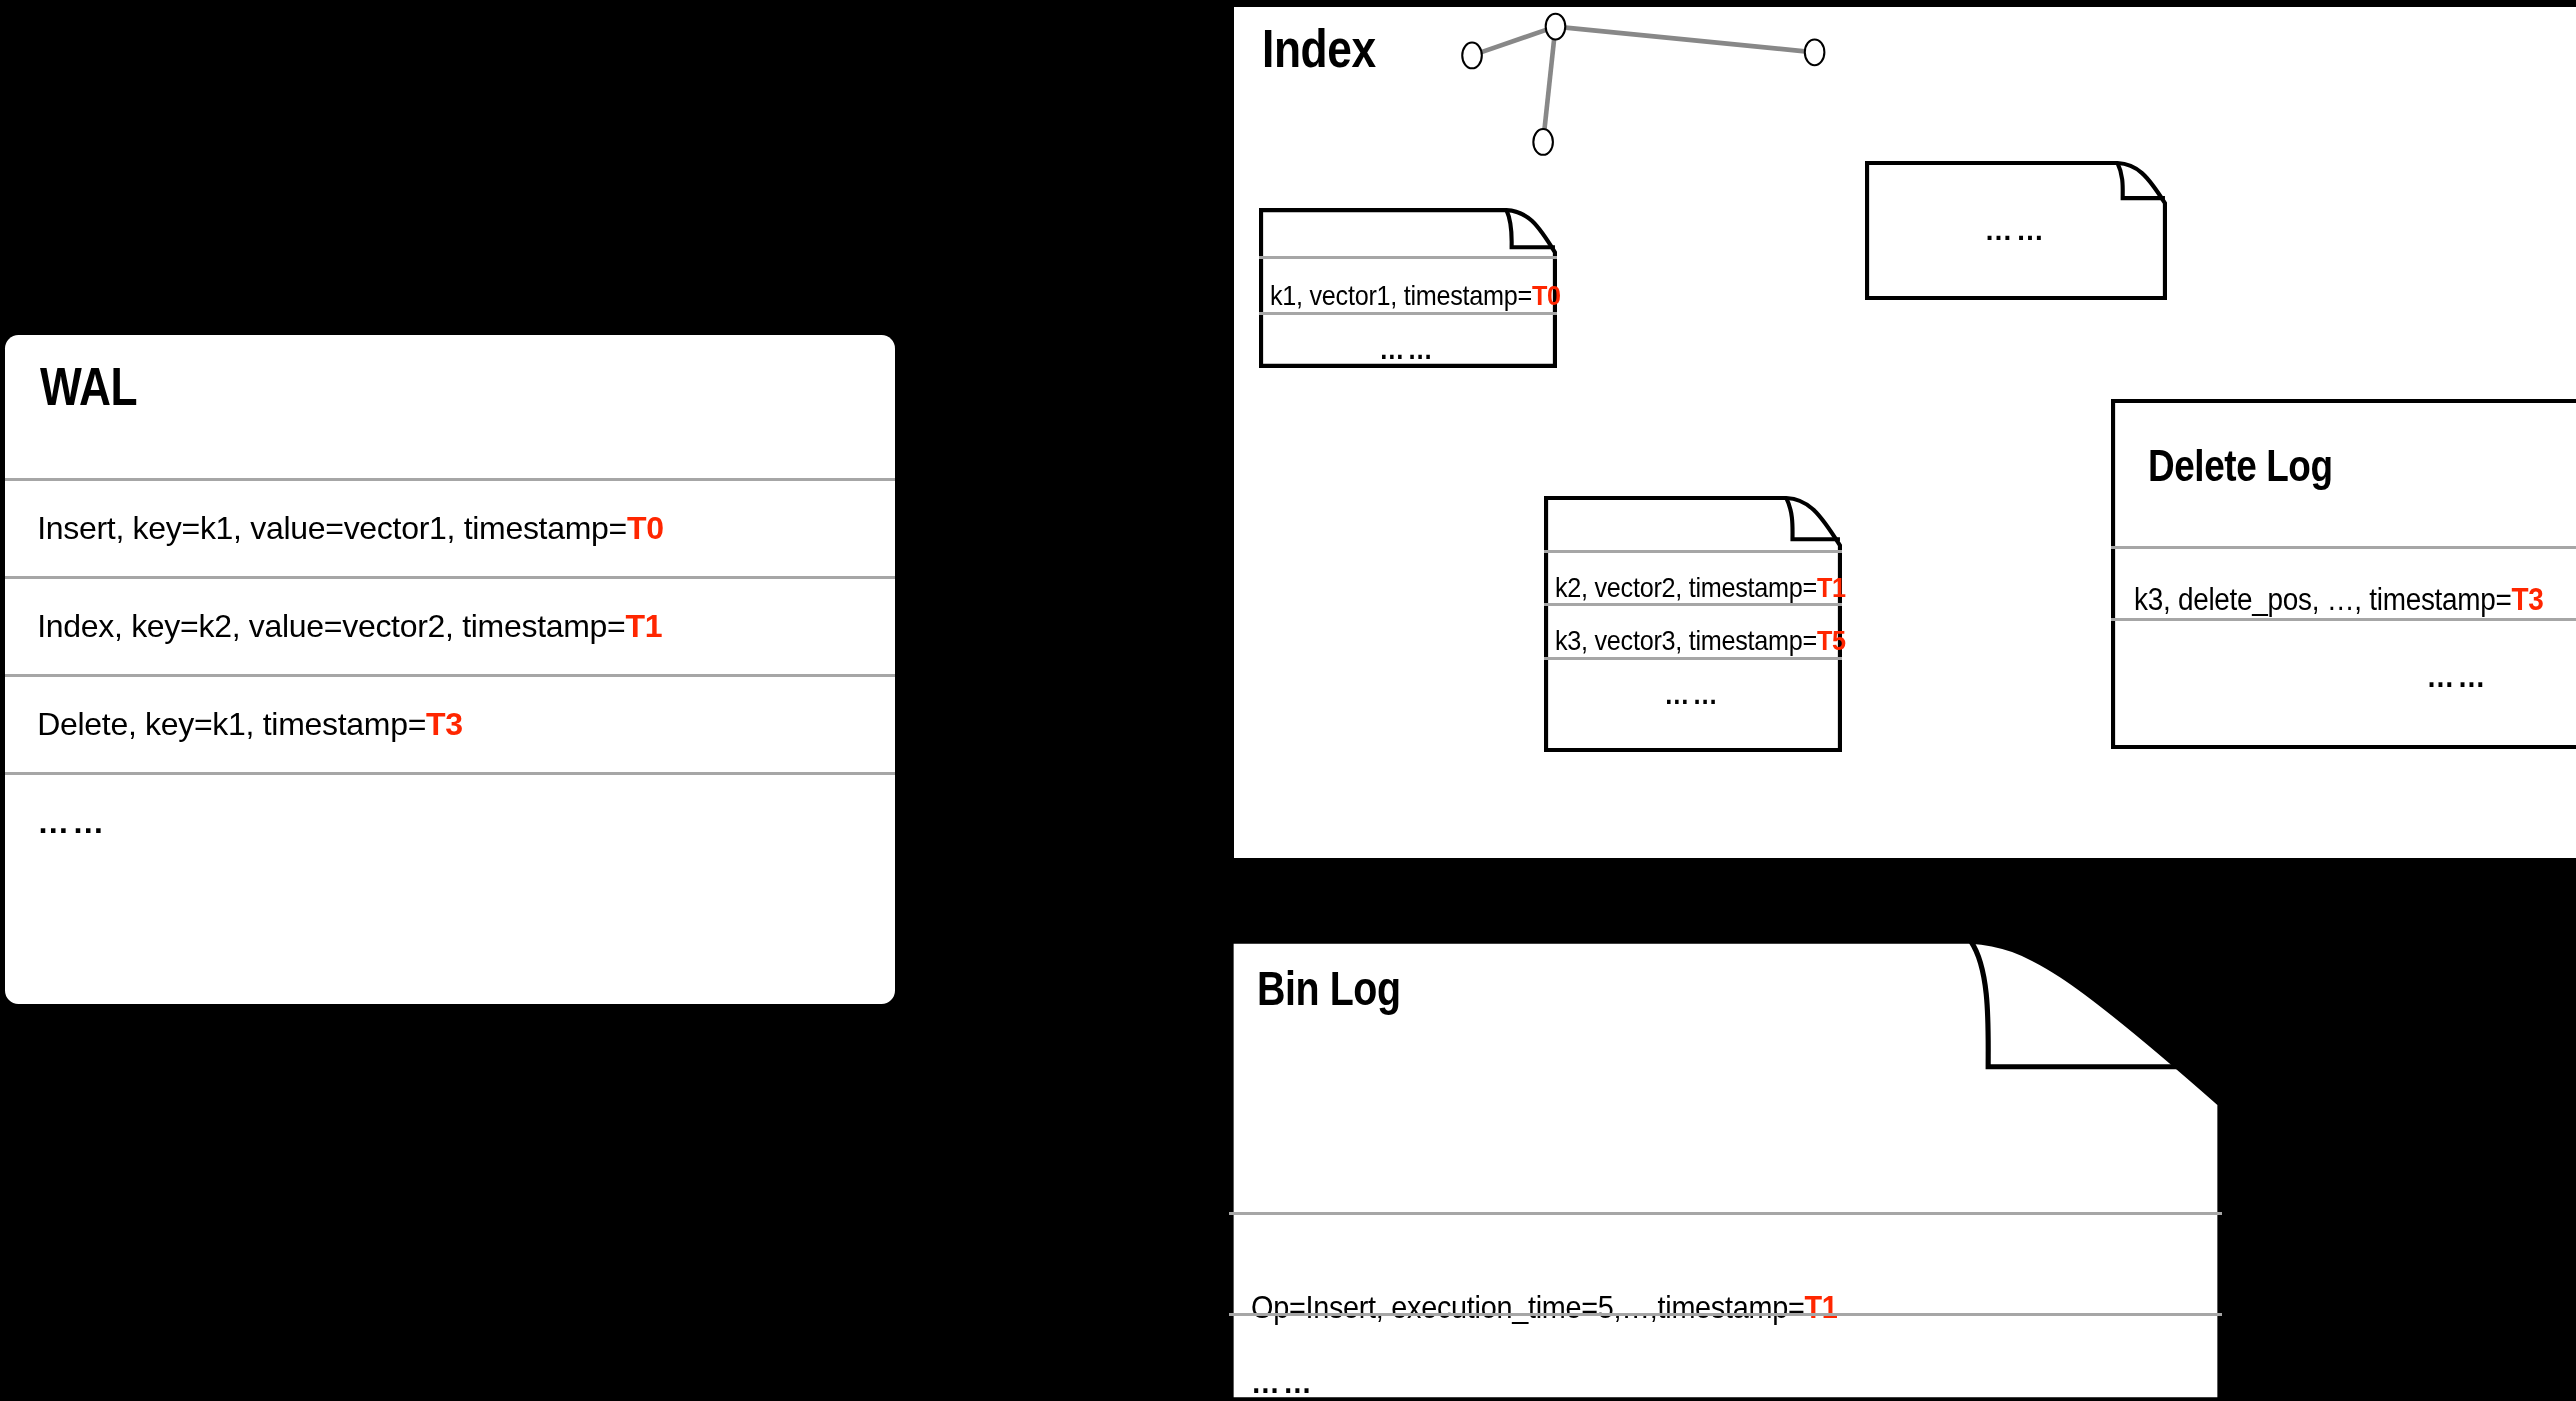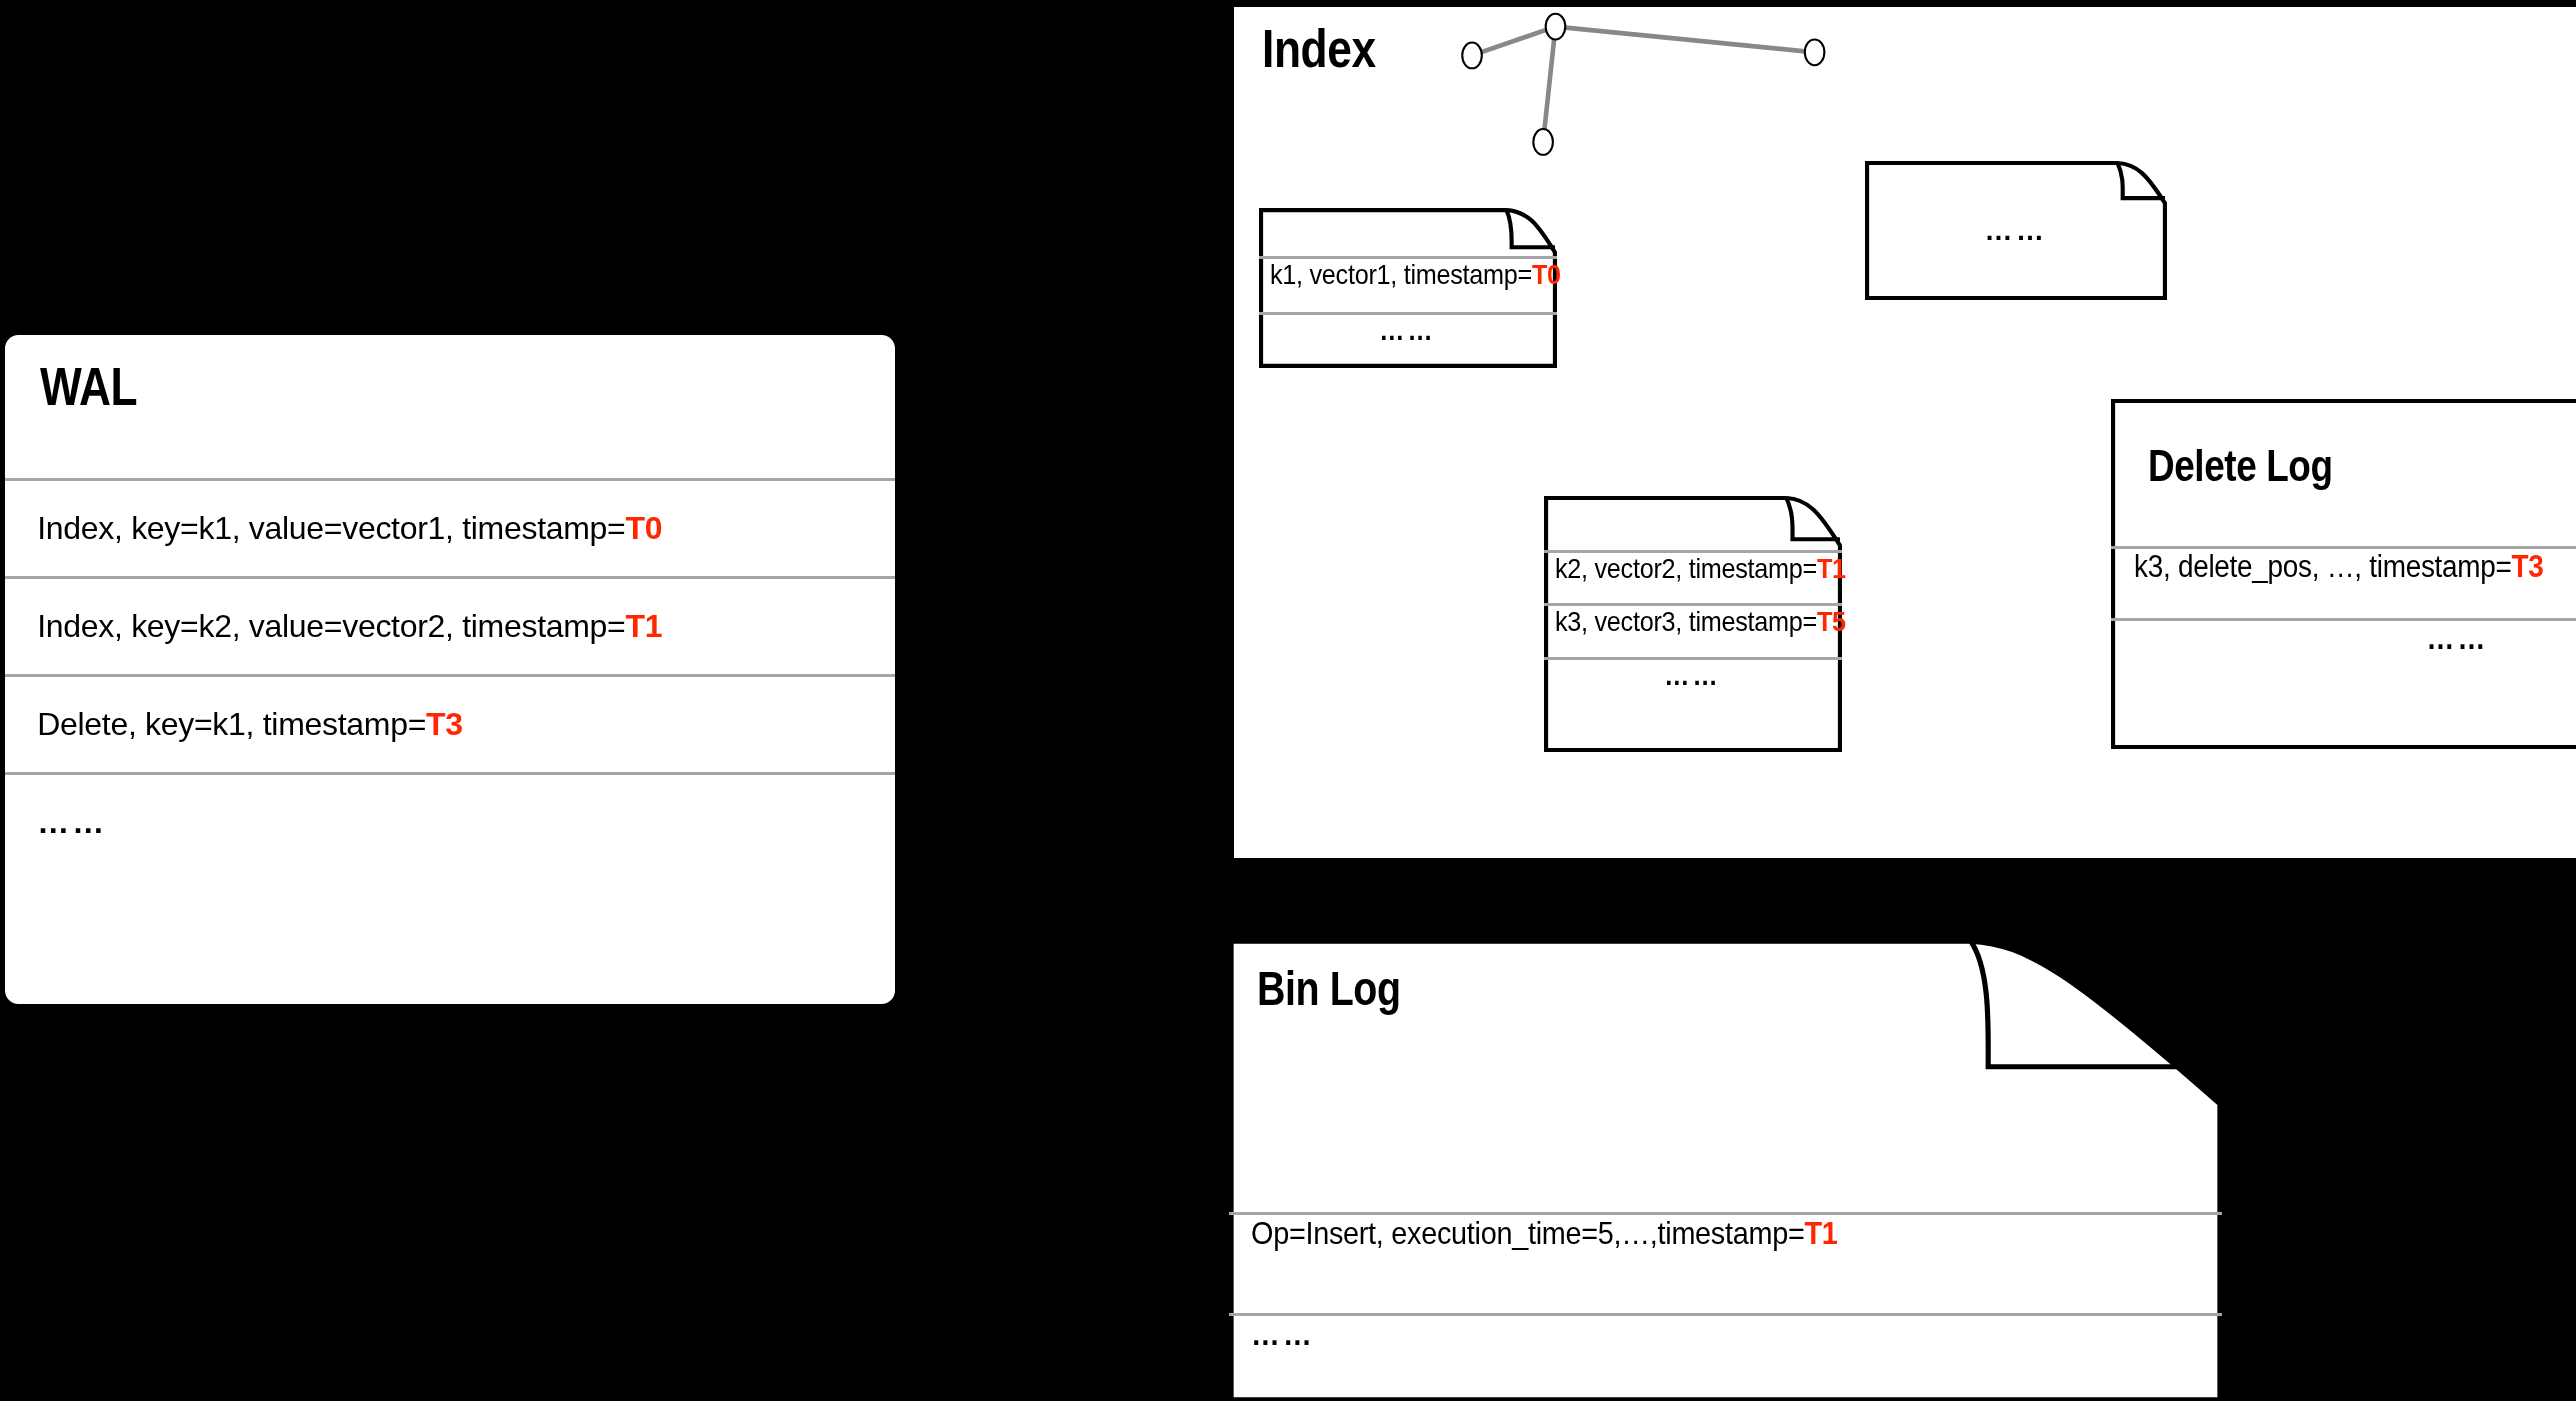--- a/index.html
+++ b/index.html
@@ -121,21 +121,21 @@
     width: 100%;
     height: 100%;
   }
   .docrow {
     position: absolute;
     left: 0;
     width: 100%;
     box-sizing: border-box;
     border-top: 3.6px solid #a6a6a6;
     display: flex;
-    align-items: flex-start;
+    align-items: flex-end;
   }
   .docrow .celltext {
     font-size: 28px;
     color: #000000;
     white-space: nowrap;
     transform: scaleX(0.9);
     transform-origin: left center;
     letter-spacing: -0.3px;
   }
   .docrow .celltext .ts {
@@ -190,21 +190,21 @@
 </head>
 <body>
 
 <div id="stage">
 
   <div class="panel panel-wal"></div>
   <div class="title title-wal">WAL</div>
 
   <div class="wal-rows">
     <div class="wal-row">
-      <span class="rowtext"><span class="base">Index, key=k1, value=vector1, timestamp=</span><span class="ts">T0</span></span>
+      <span class="rowtext"><span class="base">Insert, key=k1, value=vector1, timestamp=</span><span class="ts">T0</span></span>
     </div>
     <div class="wal-row">
       <span class="rowtext"><span class="base">Index, key=k2, value=vector2, timestamp=</span><span class="ts">T1</span></span>
     </div>
     <div class="wal-row">
       <span class="rowtext"><span class="base">Delete, key=k1, timestamp=</span><span class="ts">T3</span></span>
     </div>
     <div class="wal-row ellipsis">
       <span class="rowtext"><span class="base">……</span></span>
     </div>

